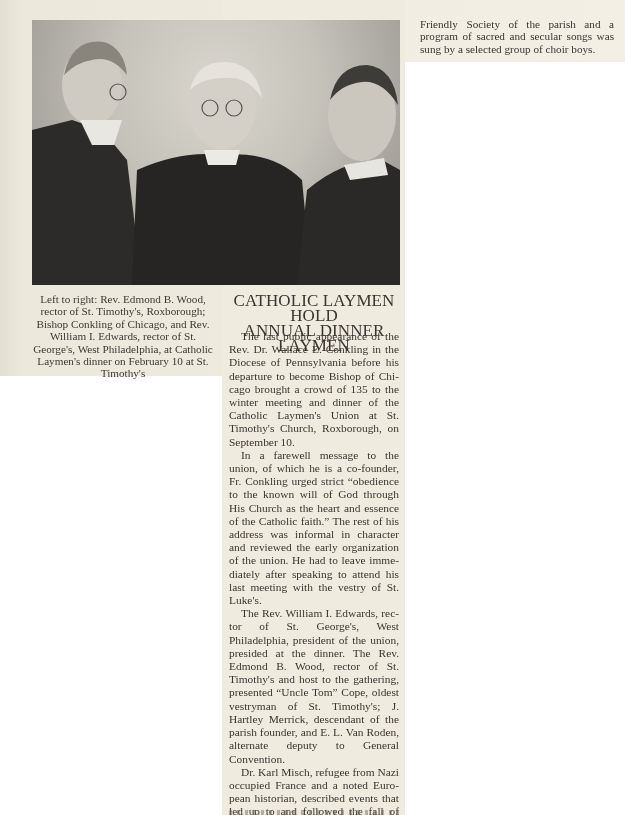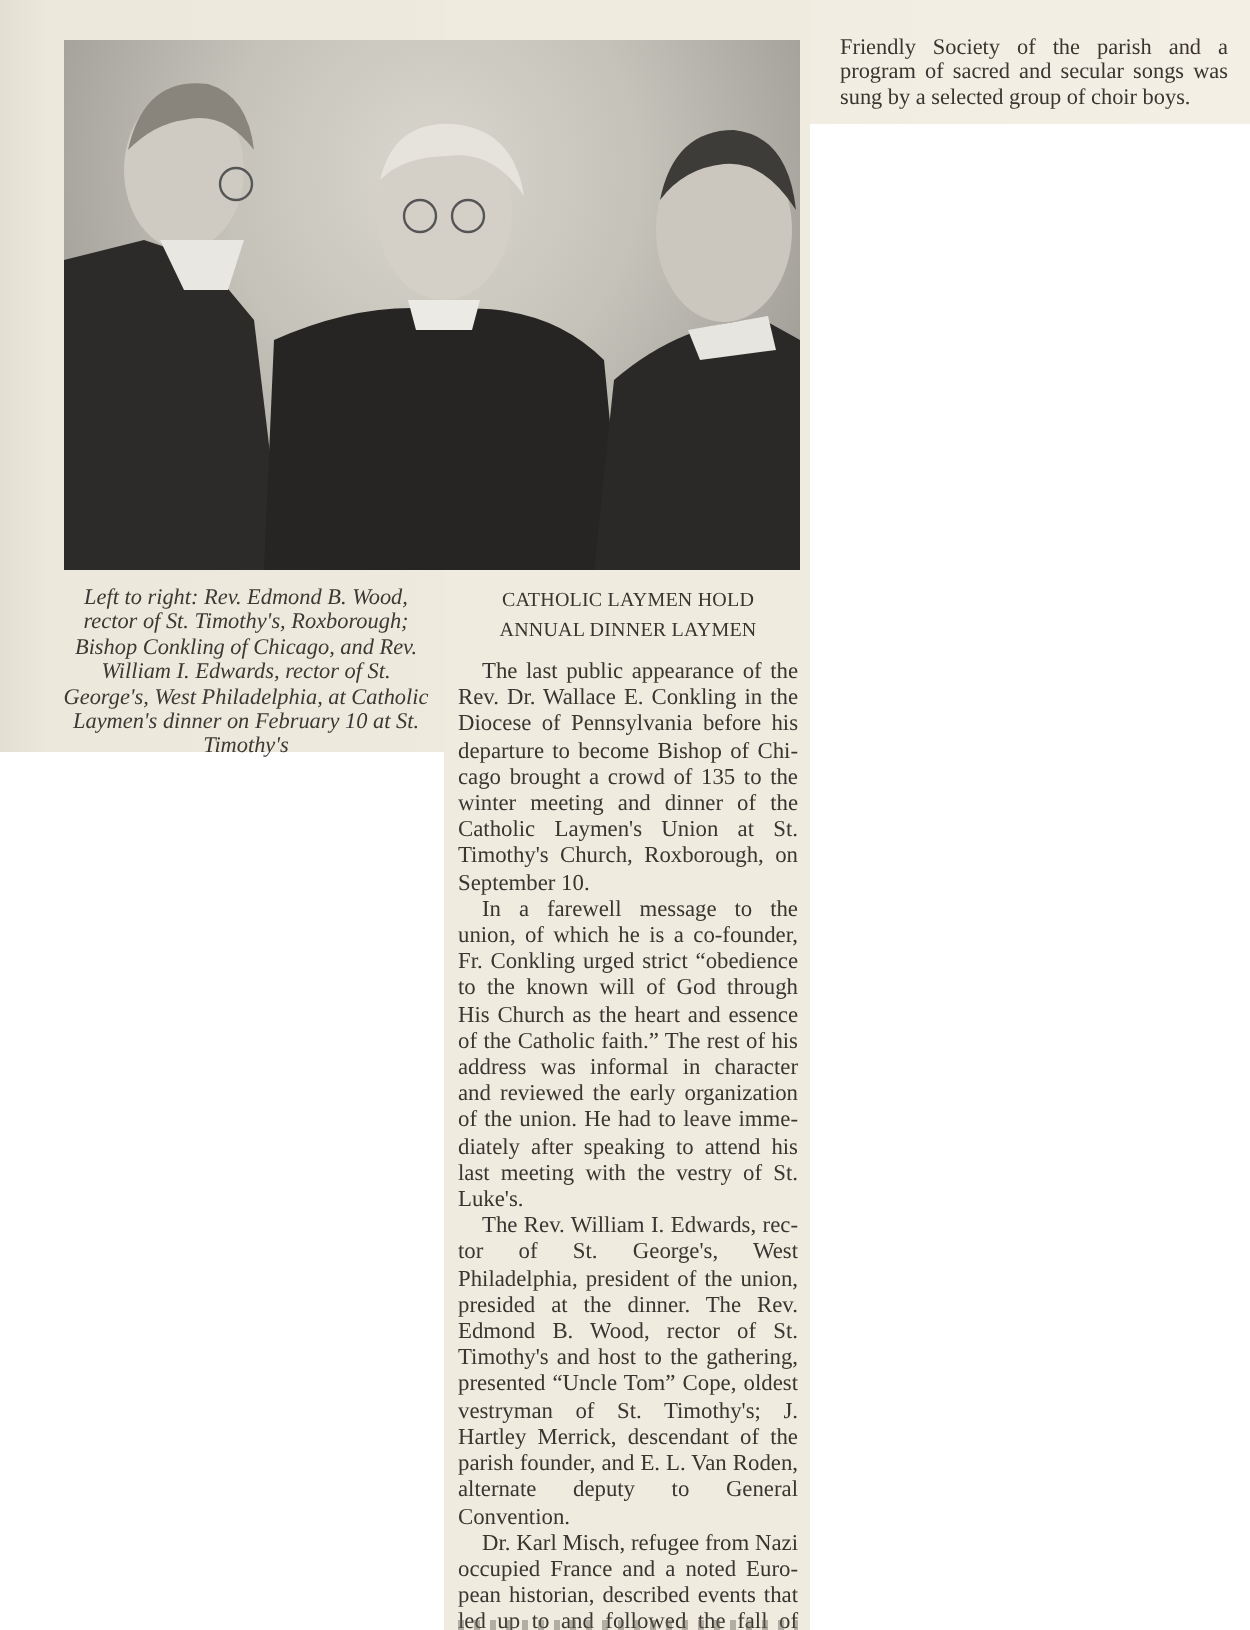--- a/index.html
+++ b/index.html
@@ -20,33 +20,33 @@
 
     .photo {
       position: absolute; left: 32px; top: 20px; width: 368px; height: 265px;
       background: radial-gradient(ellipse at 50% 25%, #d8d6cd 0%, #c4c2b9 40%, #a9a79f 70%, #8c8a83 100%);
       overflow: hidden;
     }
     .photo svg { display: block; width: 100%; height: 100%; }
 
     .caption {
       position: absolute; left: 28px; top: 293px; width: 190px;
-      font-style: italic; font-size: 11.2px; line-height: 12.4px;
+      font-size: 11.2px; line-height: 12.4px;
       text-align: center; color: #3d3833;
     }
 
     .col-text {
       position: absolute; left: 229px; width: 170px;
       font-size: 11.4px; line-height: 13.2px; text-align: justify;
       color: #3a3530;
       hyphens: manual;
     }
     .headline {
       position: absolute; left: 225px; top: 293px; width: 178px;
-      text-align: center; font-size: 10px; line-height: 15px;
+      text-align: center; font-size: 17px; line-height: 15px;
       letter-spacing: 0.1px; color: #3a3530;
     }
     .article { top: 330px; }
     .article p { margin: 0; text-indent: 12px; }
 
     .right-snippet {
       position: absolute; left: 420px; top: 18px; width: 194px;
       font-size: 11.2px; line-height: 12.4px; text-align: justify; color: #3a3530;
     }
     .cutoff {

